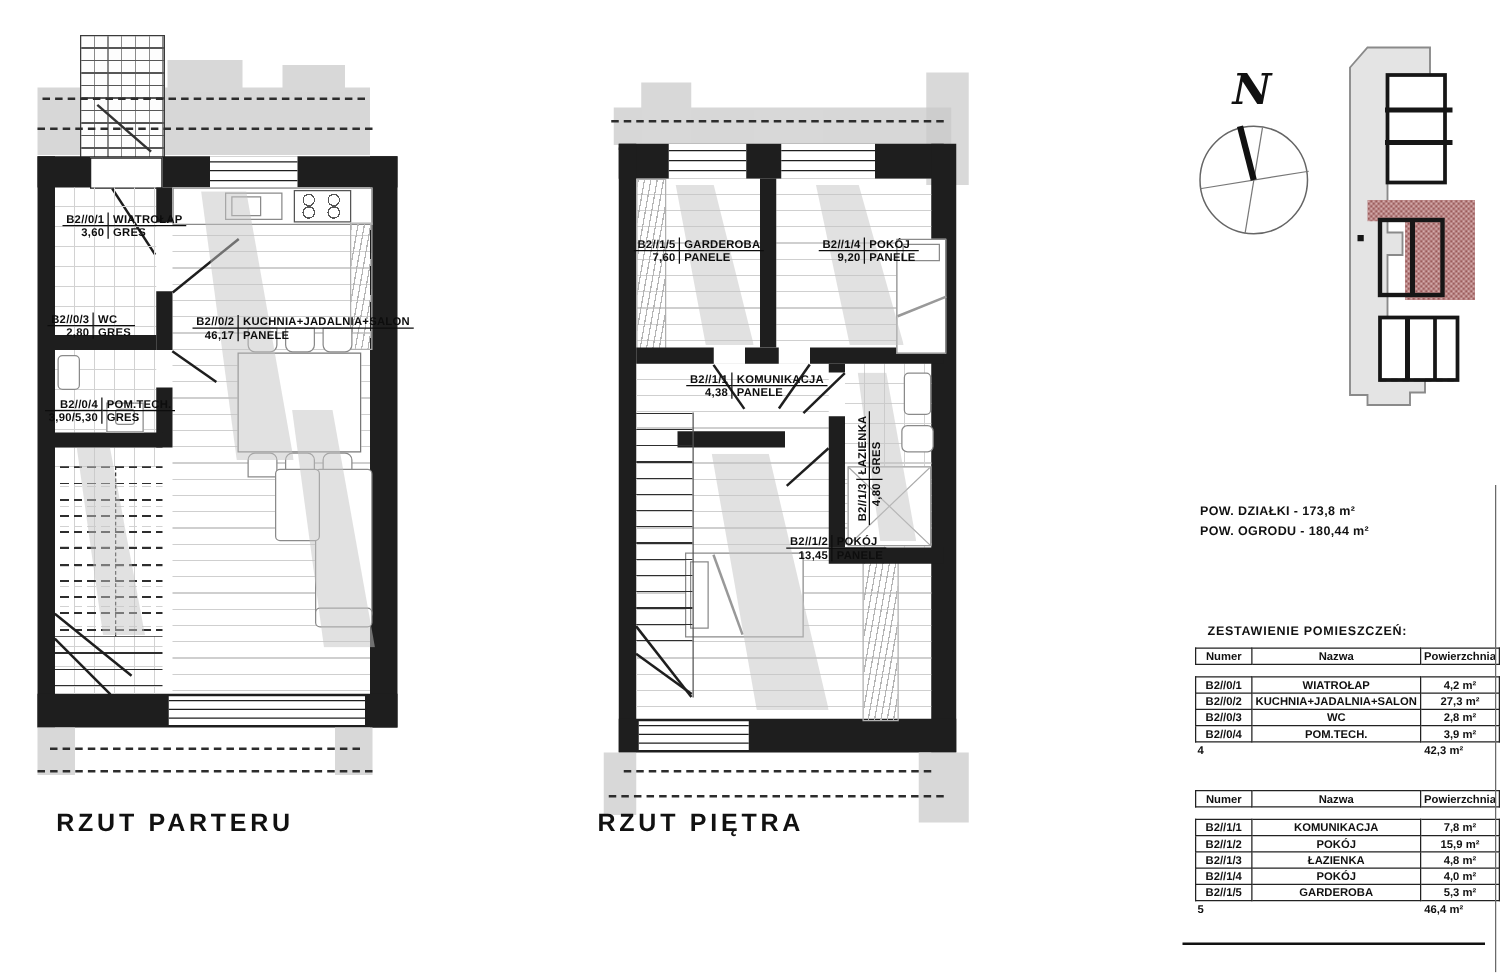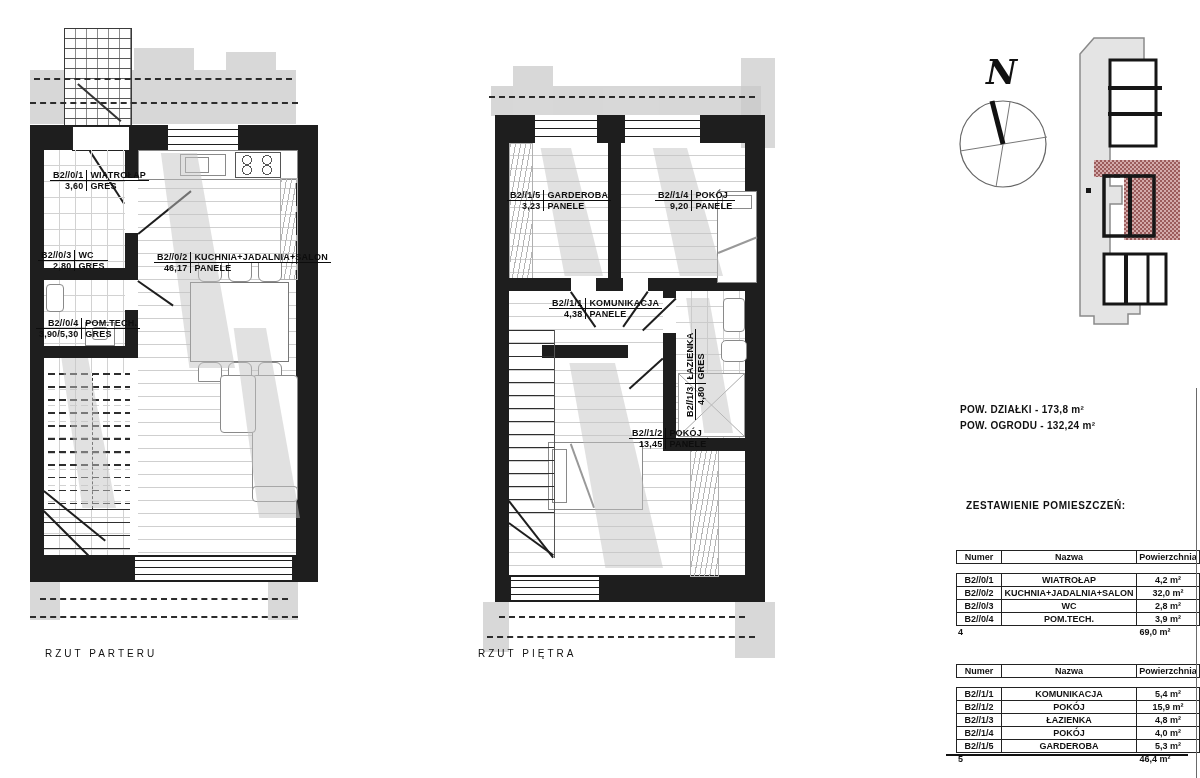--- a/index.html
+++ b/index.html
@@ -24,23 +24,23 @@
   .sw{position:absolute;background:#c4c4c4;opacity:.5;clip-path:polygon(22% 0,60% 0,100% 100%,52% 100%);}
   .win{position:absolute;background:#fff;}
   .win i{position:absolute;left:0;right:0;height:1px;background:#1e1e1e;}
   .door{position:absolute;height:1.5px;background:#1e1e1e;transform-origin:0 50%;}
   .furn{position:absolute;background:#fff;border:1px solid #8a8a8a;}
   .rlbl{position:absolute;font-size:9px;font-weight:bold;letter-spacing:.2px;white-space:nowrap;color:#0d0d0d;background:rgba(255,255,255,.0);}
   .rlbl table{border-collapse:collapse;}
   .rlbl td{padding:0 3px;line-height:10px;}
   .rlbl tr.t td{border-bottom:1.3px solid #0d0d0d;}
   .rlbl td.a{border-right:1px solid #0d0d0d;text-align:right;}
-  .ptitle{position:absolute;font-size:10px;font-weight:normal;letter-spacing:3px;color:#111;}
+  .ptitle{position:absolute;font-size:20px;font-weight:bold;letter-spacing:3px;color:#111;}
   .infoline{position:absolute;font-size:10px;font-weight:bold;letter-spacing:.3px;color:#111;}
-  .sched{position:absolute;font-size:9px;font-weight:bold;color:#111;margin-top:32px;}
+  .sched{position:absolute;font-size:9px;font-weight:bold;color:#111;}
   .sched table{border-collapse:collapse;table-layout:fixed;width:228px;}
   .sched td{border:1px solid #222;height:12px;text-align:center;padding:0 2px;overflow:hidden;font-size:9px;}
   .sched .c1{width:40px;} .sched .c2{width:130px;} .sched .c3{width:58px;}
   .sfoot{display:flex;width:228px;font-size:9px;font-weight:bold;margin-top:1px;}
   .sfoot .cnt{margin-left:2px;}
   .sfoot .tot{position:absolute;left:170px;width:58px;text-align:center;}
   .nletter{position:absolute;font-family:"DejaVu Serif",serif;font-style:italic;font-weight:bold;font-size:34px;color:#111;}
 </style>
 </head>
 <body>
@@ -282,21 +282,21 @@
     <div class="sw" style="left:190px;top:240px;width:60px;height:135px;"></div>
 
     <div class="rlbl" style="left:24px;top:132px;">
       <table>
           <tbody>
             <tr class="t">
               <td class="a">B2//1/5</td>
               <td>GARDEROBA</td>
             </tr>
              <tr>
-              <td class="a">3,23</td>
+              <td class="a">7,60</td>
               <td>PANELE</td>
             </tr>
           </tbody>
         </table>
     </div>
     <div class="rlbl" style="left:172px;top:132px;">
       <table>
           <tbody>
             <tr class="t">
               <td class="a">B2//1/4</td>
@@ -396,21 +396,21 @@
       <g stroke="#161616" fill="#ffffff">
         <rect x="38" y="236" width="62" height="50" stroke-width="3"></rect>
         <line x1="60" y1="236" x2="60" y2="286" stroke-width="4"></line>
         <line x1="82" y1="236" x2="82" y2="286" stroke-width="3"></line>
         <line x1="38" y1="286" x2="100" y2="286" stroke-width="2" stroke-dasharray="5,4"></line>
       </g>
     </svg>
   </div>
 
   <div class="infoline" style="left:960px;top:404px;">POW. DZIAŁKI - 173,8 m²</div>
-  <div class="infoline" style="left:960px;top:420px;">POW. OGRODU - 132,24 m²</div>
+  <div class="infoline" style="left:960px;top:420px;">POW. OGRODU - 180,44 m²</div>
 
   <div class="infoline" style="left:966px;top:500px;letter-spacing:.6px;">ZESTAWIENIE POMIESZCZEŃ:</div>
 
   <div class="sched" style="left:956px;top:518px;">
     <table>
       <tbody>
           <tr>
         <td class="c1">Numer</td>
         <td class="c2">Nazwa</td>
         <td class="c3">Powierzchnia</td>
@@ -421,57 +421,57 @@
     <table>
       <tbody>
           <tr>
         <td class="c1">B2//0/1</td>
             <td class="c2">WIATROŁAP</td>
             <td class="c3">4,2 m²</td>
           </tr>
       <tr>
         <td class="c1">B2//0/2</td>
             <td class="c2">KUCHNIA+JADALNIA+SALON</td>
-            <td class="c3">32,0 m²</td>
+            <td class="c3">27,3 m²</td>
           </tr>
       <tr>
         <td class="c1">B2//0/3</td>
             <td class="c2">WC</td>
             <td class="c3">2,8 m²</td>
           </tr>
       <tr>
         <td class="c1">B2//0/4</td>
             <td class="c2">POM.TECH.</td>
             <td class="c3">3,9 m²</td>
           </tr>
     </tbody>
       </table>
     <div class="sfoot" style="position:relative;">
       <span class="cnt">4</span>
-      <span class="tot">69,0 m²</span>
+      <span class="tot">42,3 m²</span>
     </div>
   </div>
 
   <div class="sched" style="left:956px;top:632px;">
     <table>
       <tbody>
           <tr>
         <td class="c1">Numer</td>
         <td class="c2">Nazwa</td>
         <td class="c3">Powierzchnia</td>
       </tr>
     </tbody>
       </table>
     <div style="height:9px;"></div>
     <table>
       <tbody>
           <tr>
         <td class="c1">B2//1/1</td>
             <td class="c2">KOMUNIKACJA</td>
-            <td class="c3">5,4 m²</td>
+            <td class="c3">7,8 m²</td>
           </tr>
       <tr>
         <td class="c1">B2//1/2</td>
             <td class="c2">POKÓJ</td>
             <td class="c3">15,9 m²</td>
           </tr>
       <tr>
         <td class="c1">B2//1/3</td>
             <td class="c2">ŁAZIENKA</td>
             <td class="c3">4,8 m²</td>

